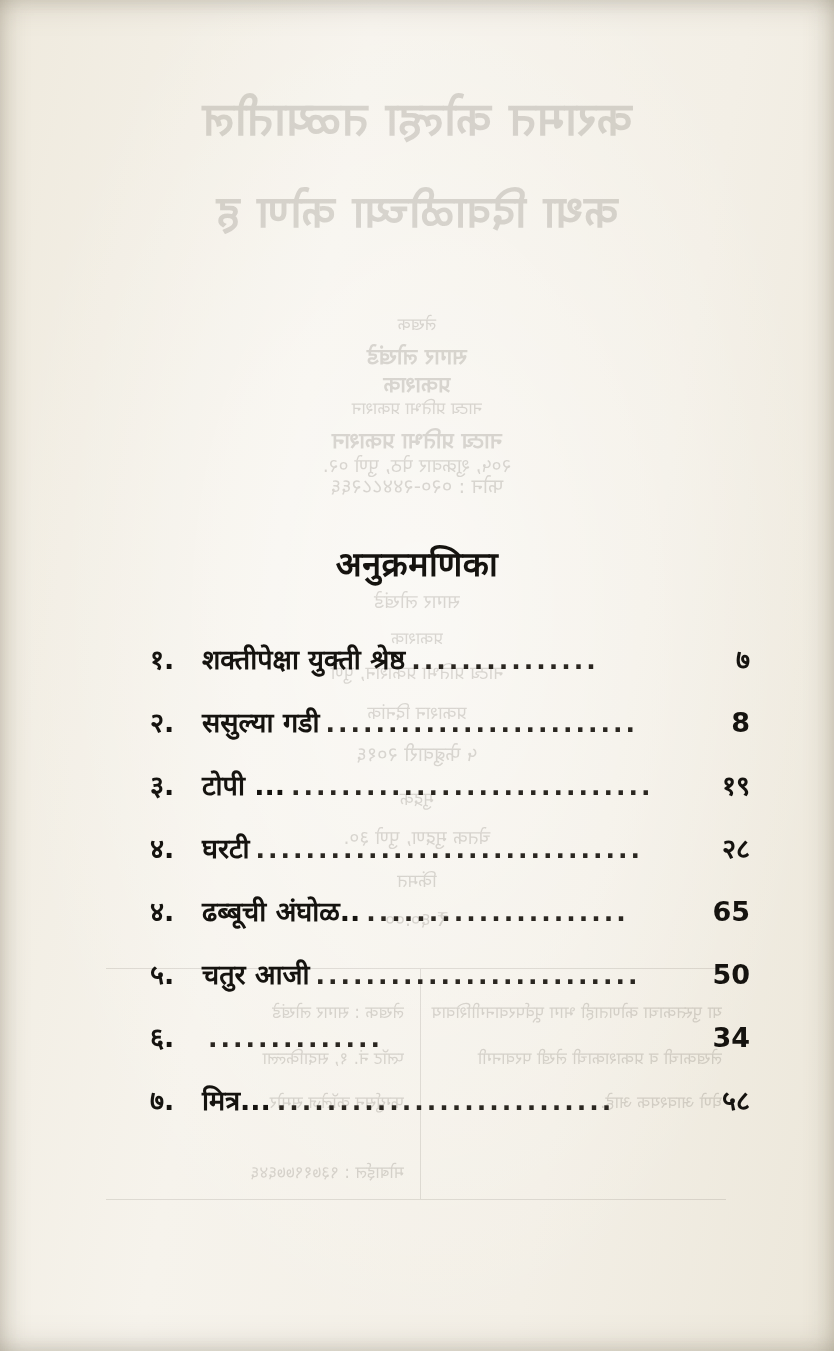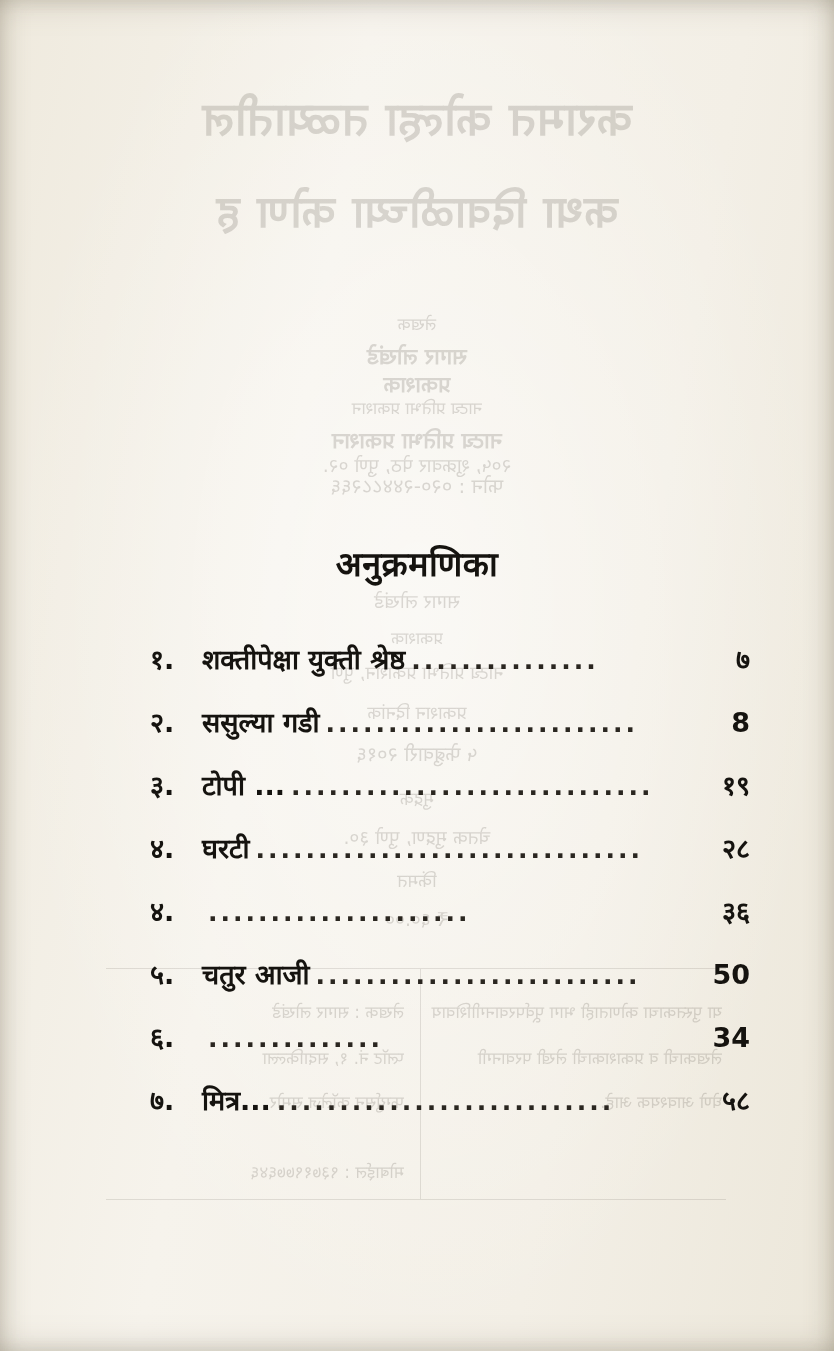--- a/index.html
+++ b/index.html
@@ -224,22 +224,23 @@
 
       <div class="toc-row">
         <span class="toc-num">४.</span>
         <span class="toc-label">घरटी</span>
         <span class="toc-dots">...............................</span>
         <span class="toc-page">२८</span>
       </div>
 
       <div class="toc-row">
         <span class="toc-num">४.</span>
+        <span class="toc-label">ढब्बूची अंघोळ..</span>
         <span class="toc-dots">.....................</span>
-        <span class="toc-page">३६</span>
+        <span class="toc-page">65</span>
       </div>
 
       <div class="toc-row">
         <span class="toc-num">५.</span>
         <span class="toc-label">चतुर आजी</span>
         <span class="toc-dots">..........................</span>
         <span class="toc-page">50</span>
       </div>
 
       <div class="toc-row">

